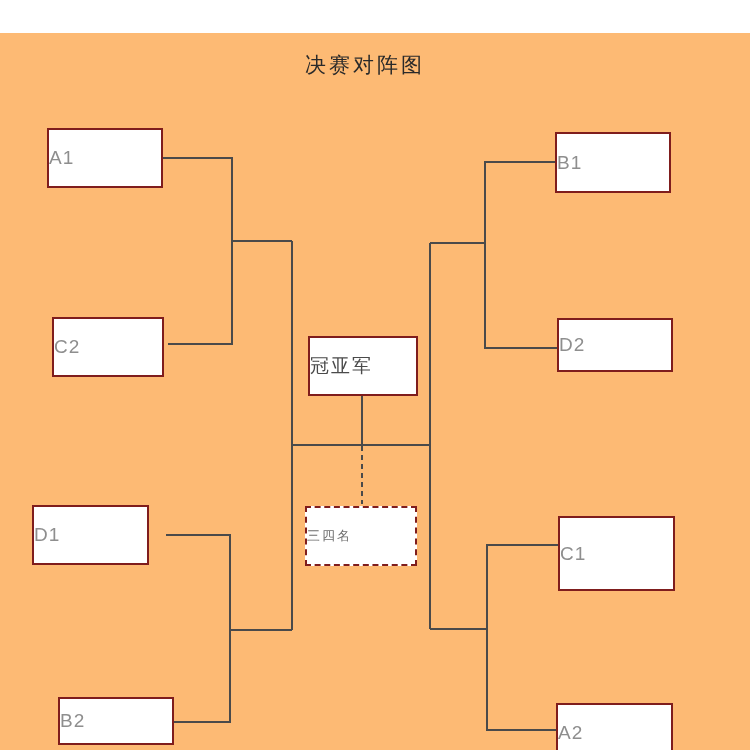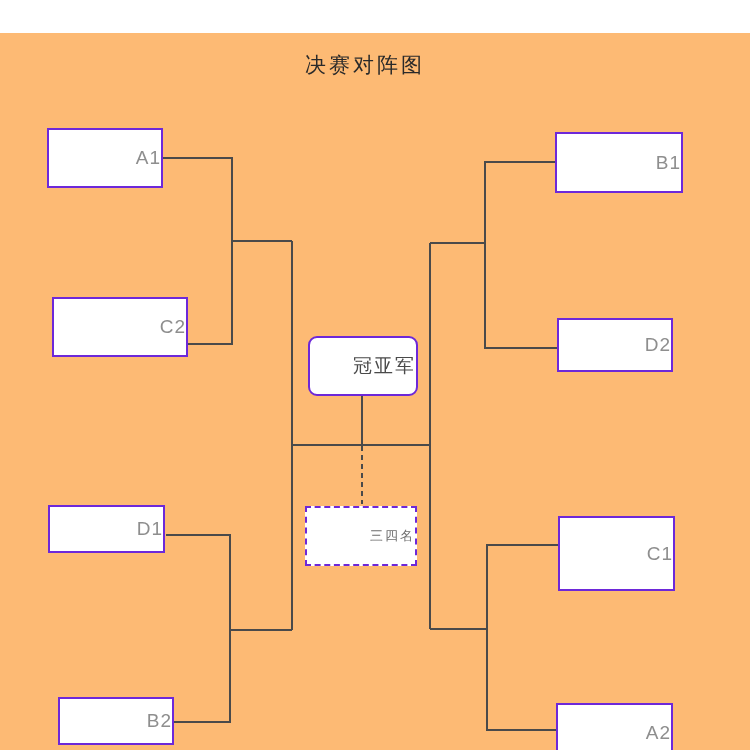--- a/index.html
+++ b/index.html
@@ -28,50 +28,49 @@
     color: #2a2a2a;
   }
   .wires {
     position: absolute;
     top: 0;
     left: 0;
   }
   .box {
     position: absolute;
     box-sizing: border-box;
-    border: 2px solid #6d28d9;
+    border: 2px solid #7f1d1d;
     background: #ffffff;
     display: flex;
     align-items: center;
-    justify-content: flex-end;
+    justify-content: flex-start;
   }
   .team {
     color: #8e8e8e;
     font-size: 19px;
     letter-spacing: 1px;
   }
   .final {
     color: #4a4a4a;
     font-size: 19px;
     letter-spacing: 2px;
-    border-radius: 9px;
   }
   .third {
     border-style: dashed;
     border-width: 2px;
     color: #6e6e6e;
     font-size: 13px;
     letter-spacing: 2px;
   }
   
   .box-a1 { left: 47px;  top: 95px;  width: 116px; height: 60px; }
-  .box-c2 { left: 52px;  top: 264px; width: 136px; height: 60px; }
-  .box-d1 { left: 48px;  top: 472px; width: 117px; height: 48px; }
+  .box-c2 { left: 52px;  top: 284px; width: 112px; height: 60px; }
+  .box-d1 { left: 32px;  top: 472px; width: 117px; height: 60px; }
   .box-b2 { left: 58px;  top: 664px; width: 116px; height: 48px; }
-  .box-b1 { left: 555px; top: 99px;  width: 128px; height: 61px; }
+  .box-b1 { left: 555px; top: 99px;  width: 116px; height: 61px; }
   .box-d2 { left: 557px; top: 285px; width: 116px; height: 54px; }
   .box-c1 { left: 558px; top: 483px; width: 117px; height: 75px; }
   .box-a2 { left: 556px; top: 670px; width: 117px; height: 60px; }
   .box-final { left: 308px; top: 303px; width: 110px; height: 60px; }
   .box-third { left: 305px; top: 473px; width: 112px; height: 60px; }
 </style>
 </head>
 <body>
 
 <div class="stage">

